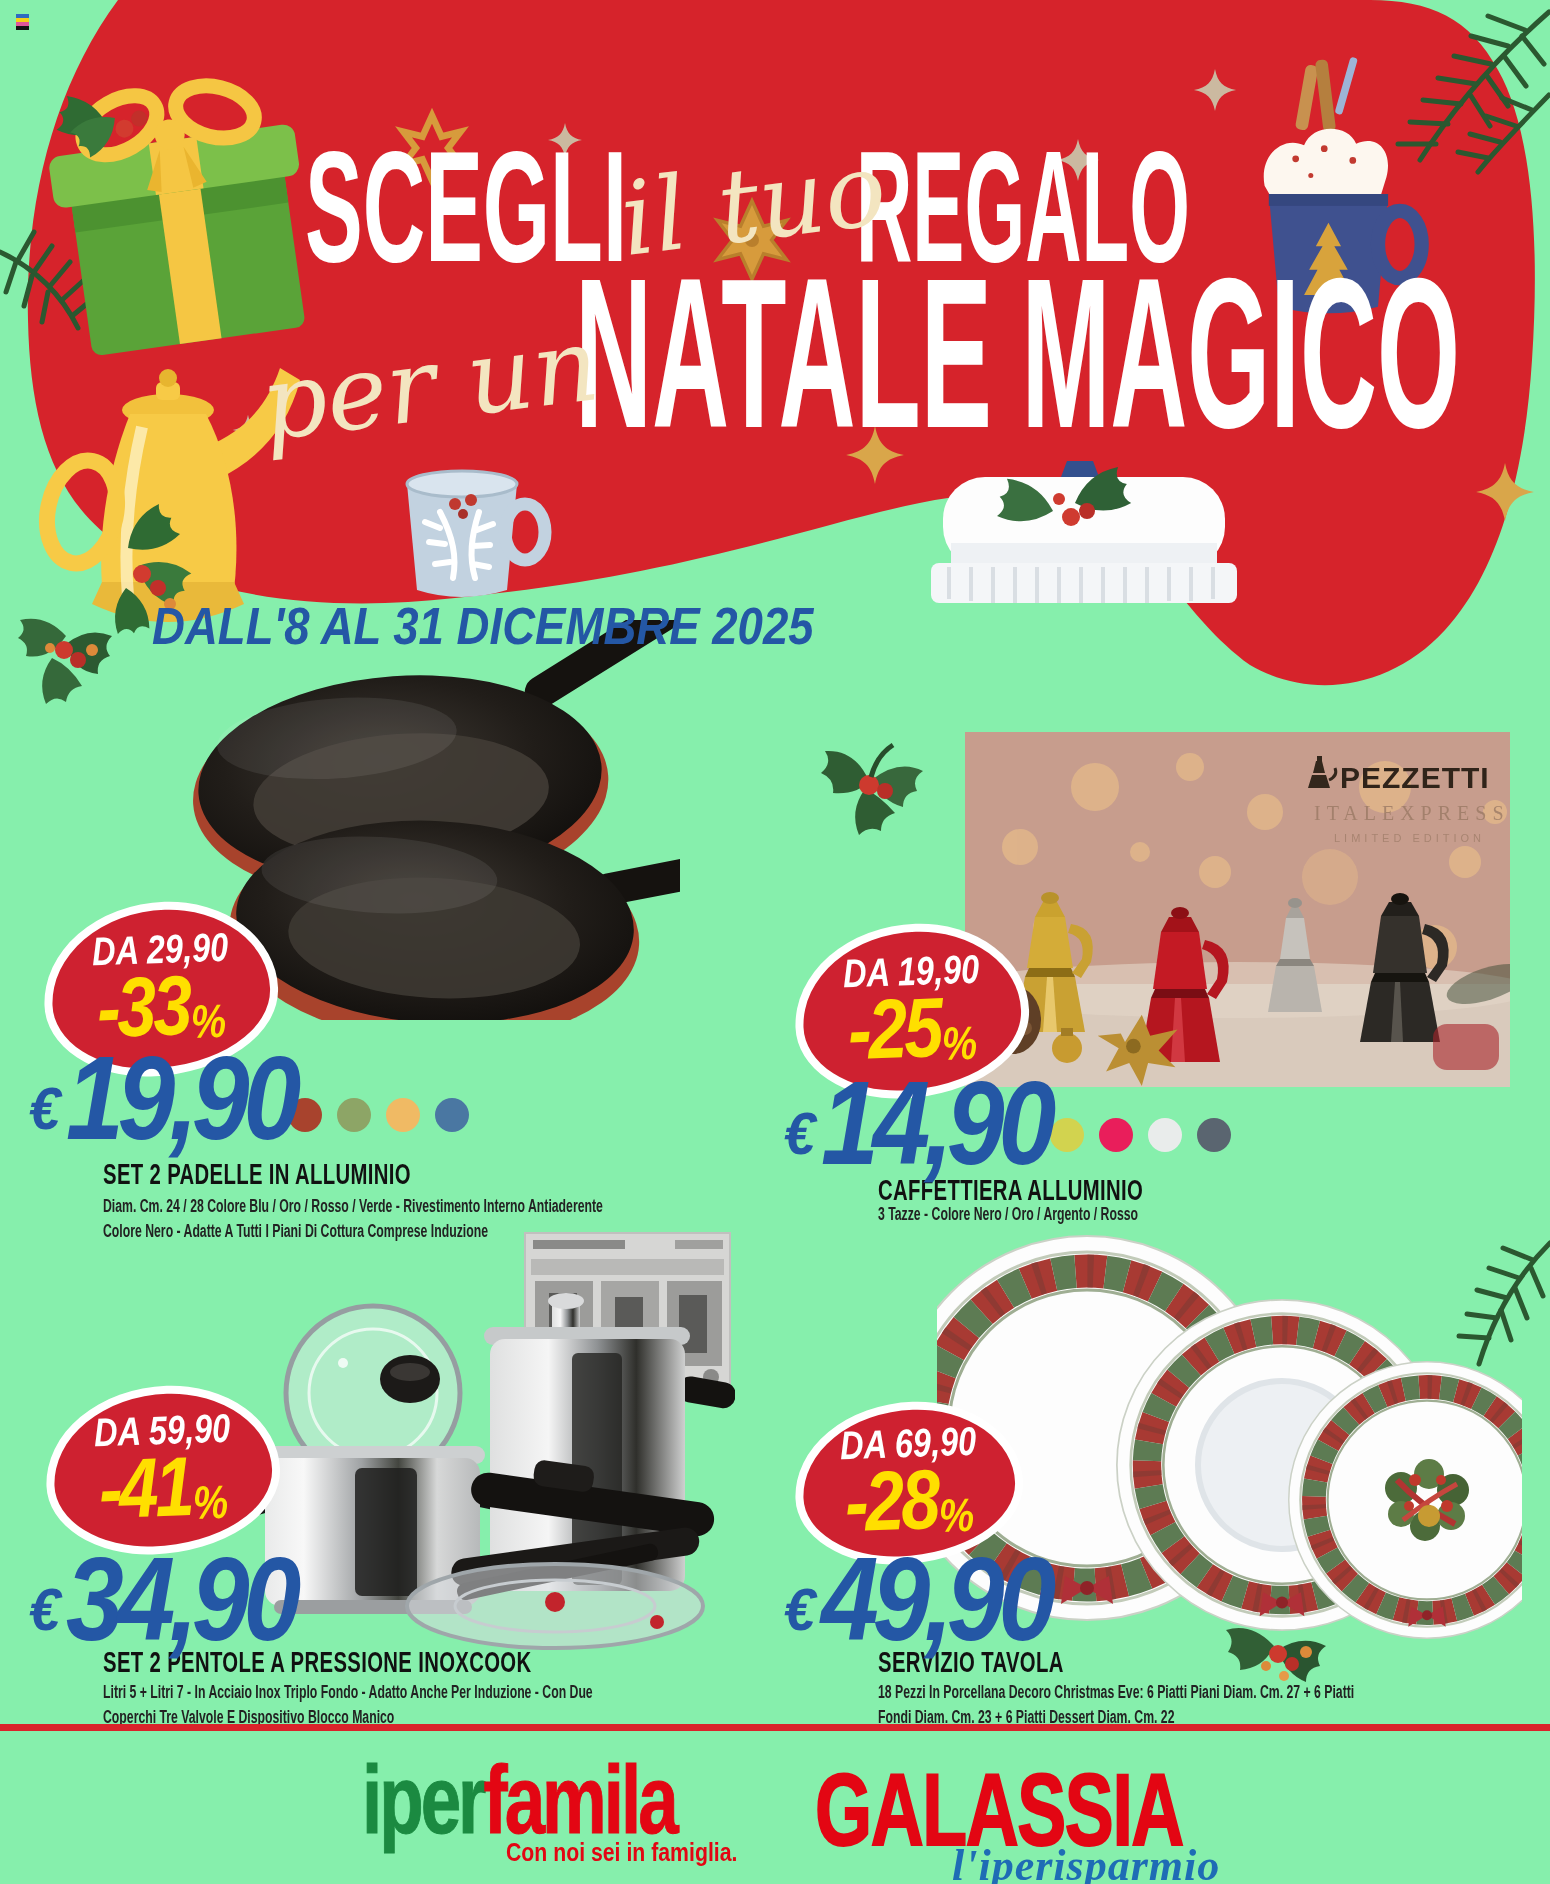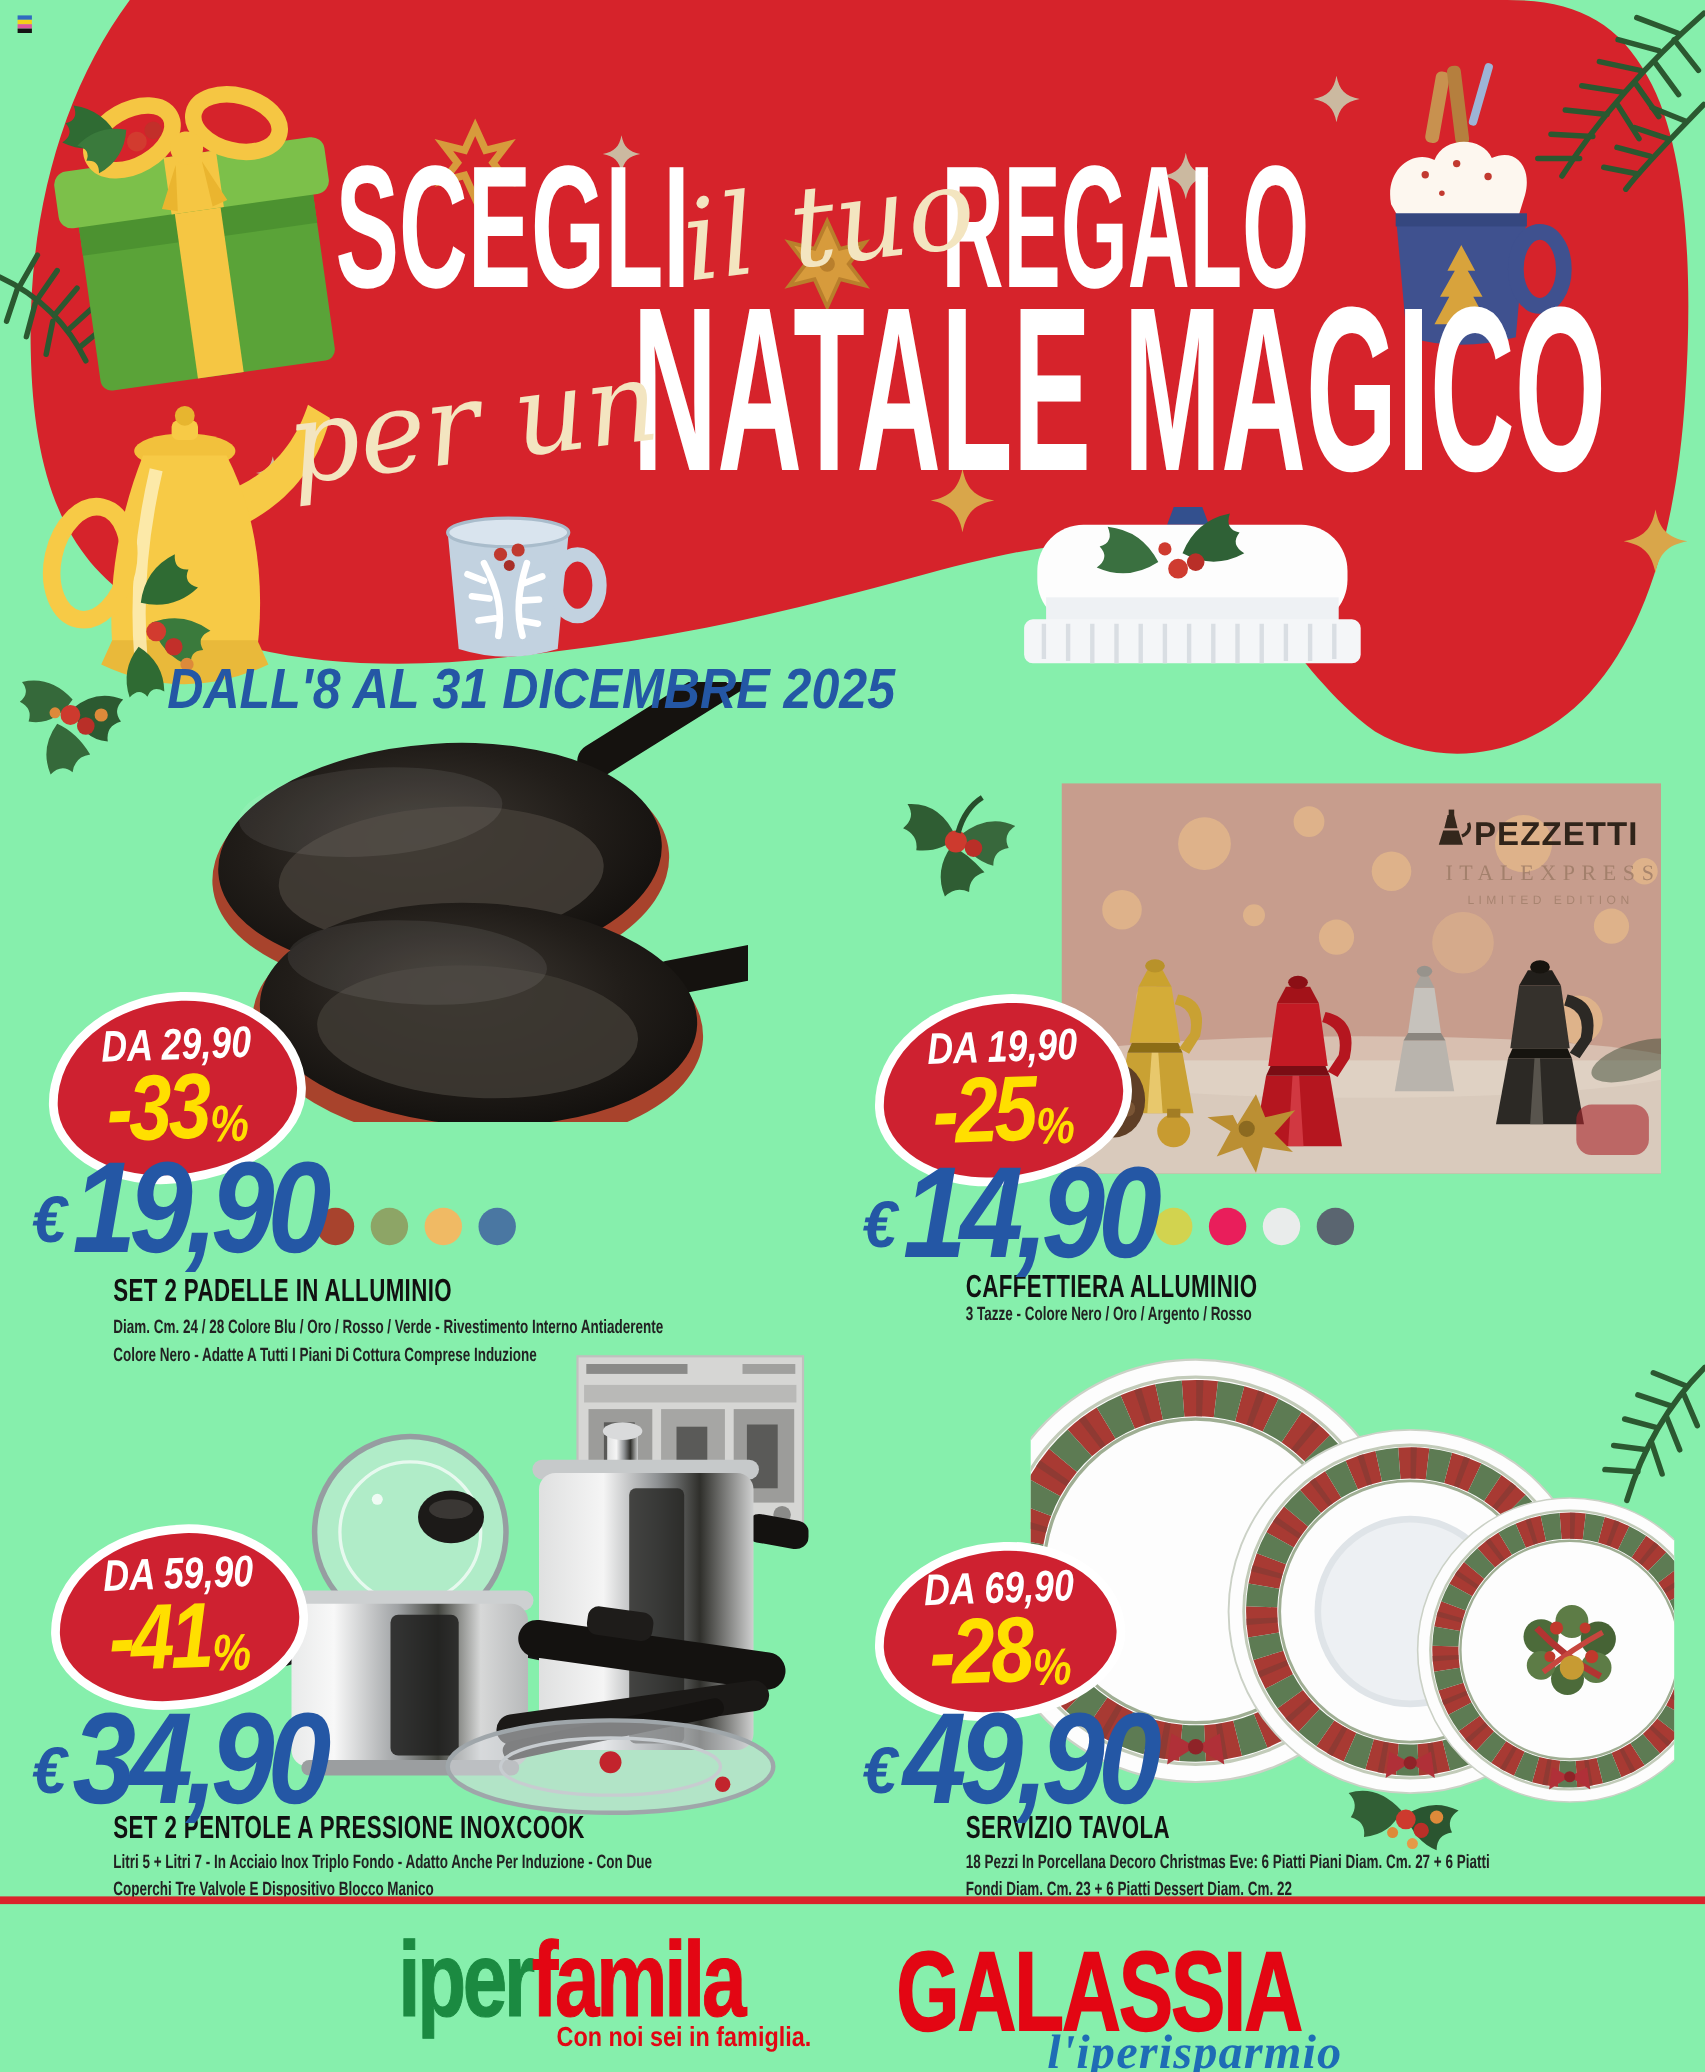--- a/index.html
+++ b/index.html
@@ -252,21 +252,21 @@
       <span class="dot" style="background-color: rgb(240, 186, 100);"></span>
       <span class="dot" style="background-color: rgb(74, 119, 162);"></span>
     </div>
     <div class="ptitle" style="left:103px;top:538px">SET 2 PADELLE IN ALLUMINIO</div>
     <div class="pdesc" style="left:103px;top:574px">
       <span>Diam. Cm. 24 / 28 Colore Blu / Oro / Rosso / Verde - Rivestimento Interno Antiaderente</span>
         <span>Colore Nero - Adatte A Tutti I Piani Di Cottura Comprese Induzione</span>
     </div>
   </section>
 
-  <section class="product" style="left:775px;top:600px;width:775px;height:640px">
+  <section class="product" style="left:775px;top:620px;width:775px;height:640px">
     <svg class="abs" style="left:32px;top:115px" width="130" height="115" viewBox="0 0 130 115">
       <path d="M62,46 Q48,14 18,16 Q26,28 14,38 Q28,44 26,58 Q50,60 62,46 Z" fill="#2f5d33"></path>
       <path d="M66,44 Q92,24 116,36 Q104,44 110,56 Q96,58 96,72 Q74,66 66,44 Z" fill="#38683c"></path>
       <path d="M58,54 Q42,76 52,100 Q62,90 74,96 Q74,82 88,78 Q72,60 58,54 Z" fill="#2f5d33"></path>
       <circle cx="62" cy="50" r="10" fill="#cd3a2e"></circle>
         <circle cx="78" cy="56" r="8" fill="#b92f28"></circle>
       <path d="M64,42 Q70,20 86,10" stroke="#274d2b" stroke-width="5" fill="none"></path>
     </svg>
     <svg class="abs" style="left:190px;top:112px" width="545" height="355" viewBox="0 0 545 355">
       <rect width="545" height="355" fill="#c79d8d"></rect>

